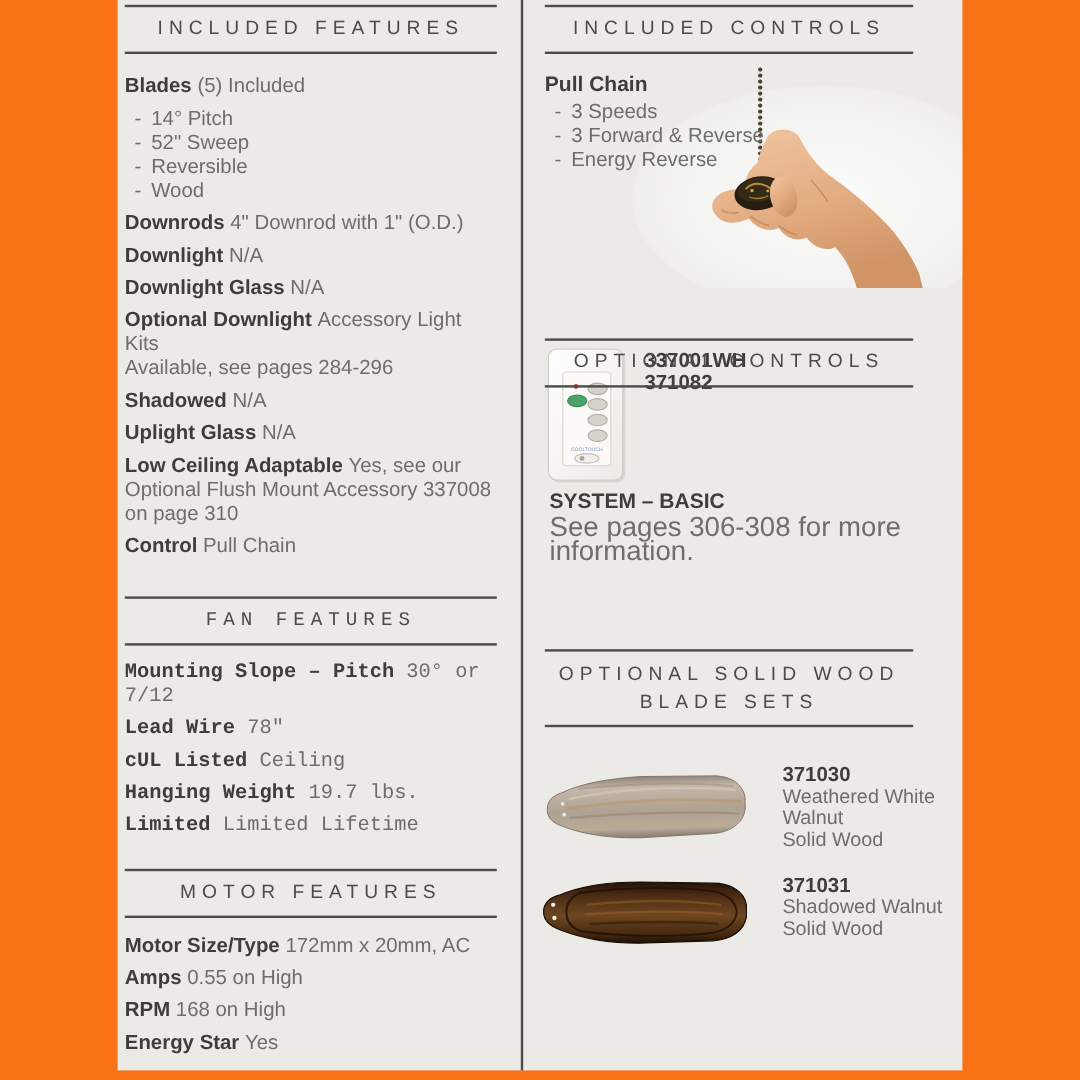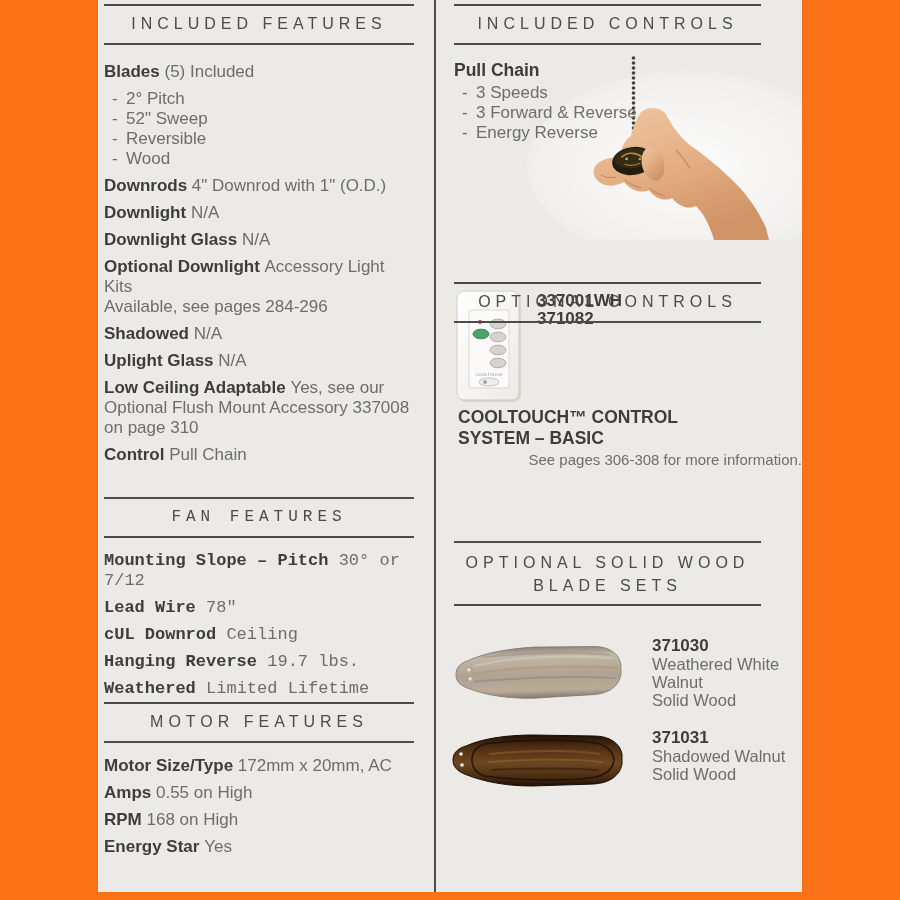--- a/index.html
+++ b/index.html
@@ -15,21 +15,21 @@
   
   .sec-header{margin:0;border-top:2px solid var(--rule);border-bottom:2px solid var(--rule);
     padding:9px 0 10px;text-align:center;font-size:16px;font-weight:400;letter-spacing:5px;
     color:var(--head);white-space:nowrap;}
   .sec-header.two-line{white-space:normal;line-height:23px;padding:8px 0 7px;}
 
   
   section.spec-section{position:absolute;left:6px;width:310px;}
   #left-sections section:nth-of-type(1){top:4px;}
   #left-sections section:nth-of-type(2){top:497px;font-family:Liberation Mono, monospace;}
-  #left-sections section:nth-of-type(3){top:702px;}
+  #left-sections section:nth-of-type(3){top:724px;}
   .features{margin-top:13px;}
   #left-sections section:nth-of-type(1) .features{margin-top:17px;}
   .feature{font-size:17px;line-height:20px;margin:0 0 7px;color:var(--body);}
   .flabel{font-weight:700;color:var(--label);}
   .bullets{margin-bottom:7px;}
   .bullet{display:flex;font-size:17px;line-height:20px;color:var(--body);padding-left:8px;}
   .dash{width:14px;flex:0 0 14px;}
 
   
   .rc{position:absolute;left:356px;width:307px;}
@@ -37,21 +37,21 @@
   #rc-head-1{top:4px;} #rc-head-2{top:236px;z-index:1;margin-top:46px;} #rc-head-3{top:541px;}
   #pull-chain-block{top:60px;z-index:3;}
   .pc-title{font-size:17.5px;font-weight:700;color:var(--label);line-height:21px;margin:0 0 2px;}
   #photo-svg{position:absolute;left:354px;top:54px;z-index:2;}
   #control-svg{position:absolute;left:357px;top:289px;}
   #models{top:292px;left:439px;position:absolute;width:250px;}
   .model-line{font-size:17px;line-height:18px;font-weight:700;color:var(--label);margin:0;}
   .model-note{font-weight:400;color:var(--body);}
   #cooltouch{top:407px;}
   .ct-name{font-size:17.5px;font-weight:700;color:var(--label);line-height:21px;margin:0;}
-  .ct-info{font-size:15px;color:var(--body);line-height:20px;margin:1px 0 0;text-align:right;}
+  .ct-info{font-size:23px;color:var(--body);line-height:20px;margin:1px 0 0;}
   #blade1-svg{position:absolute;left:355px;top:644px;}
   #blade2-svg{position:absolute;left:352px;top:732px;}
   .blade-text{position:absolute;left:554px;width:160px;}
   #blade1-text{top:637px;} #blade2-text{top:729px;}
   .blade-num{font-size:17px;font-weight:700;color:var(--label);line-height:18px;margin:0;}
   .blade-line{font-size:16.5px;color:var(--body);line-height:18px;margin:0;}
 </style>
 </head>
 <body>
 
@@ -59,21 +59,21 @@
   <div class="panel">
 
     <div id="left-sections">
   <section class="spec-section">
     <h2 class="sec-header">INCLUDED FEATURES</h2>
     <div class="features">
   <p class="feature"><b class="flabel">Blades </b><span class="fval">(5) Included</span></p>
 <div class="bullets">
   <div class="bullet">
     <span class="dash">-</span>
-    <span class="btext">2° Pitch</span>
+    <span class="btext">14° Pitch</span>
   </div>
 
   <div class="bullet">
     <span class="dash">-</span>
     <span class="btext">52" Sweep</span>
   </div>
 
   <div class="bullet">
     <span class="dash">-</span>
     <span class="btext">Reversible</span>
@@ -102,25 +102,25 @@
 </div>
   </section>
 
   <section class="spec-section">
     <h2 class="sec-header">FAN FEATURES</h2>
     <div class="features">
   <p class="feature"><b class="flabel">Mounting Slope – Pitch </b><span class="fval">30° or 7/12</span></p>
 
   <p class="feature"><b class="flabel">Lead Wire </b><span class="fval">78"</span></p>
 
-  <p class="feature"><b class="flabel">cUL Downrod </b><span class="fval">Ceiling</span></p>
-
-  <p class="feature"><b class="flabel">Hanging Reverse </b><span class="fval">19.7 lbs.</span></p>
-
-  <p class="feature"><b class="flabel">Weathered </b><span class="fval">Limited Lifetime</span></p>
+  <p class="feature"><b class="flabel">cUL Listed </b><span class="fval">Ceiling</span></p>
+
+  <p class="feature"><b class="flabel">Hanging Weight </b><span class="fval">19.7 lbs.</span></p>
+
+  <p class="feature"><b class="flabel">Limited </b><span class="fval">Limited Lifetime</span></p>
 </div>
   </section>
 
   <section class="spec-section">
     <h2 class="sec-header">MOTOR FEATURES</h2>
     <div class="features">
   <p class="feature"><b class="flabel">Motor Size/Type </b><span class="fval">172mm x 20mm, AC</span></p>
 
   <p class="feature"><b class="flabel">Amps </b><span class="fval">0.55 on High</span></p>
 
@@ -250,21 +250,20 @@
       <ellipse cx="34" cy="93" rx="10" ry="4" fill="#f0eeea" stroke="#c5c2bc"></ellipse>
       <circle cx="30" cy="93" r="2" fill="#a8a5a0"></circle>
     </svg>
 
     <div id="models">
         <p class="model-line">337001WH</p>
         <p class="model-line">371082</p>
       </div>
 
     <div class="rc-wide" id="cooltouch">
-      <p class="ct-name">COOLTOUCH™ CONTROL</p>
       <p class="ct-name">SYSTEM – BASIC</p>
       <p class="ct-info">See pages 306-308 for more information.</p>
     </div>
 
     <h2 class="sec-header rc two-line" id="rc-head-3">
       <span>OPTIONAL SOLID WOOD</span><br>
       <span>BLADE SETS</span>
     </h2>
 
     <svg id="blade1-svg" width="172" height="58" viewBox="0 0 172 58">

